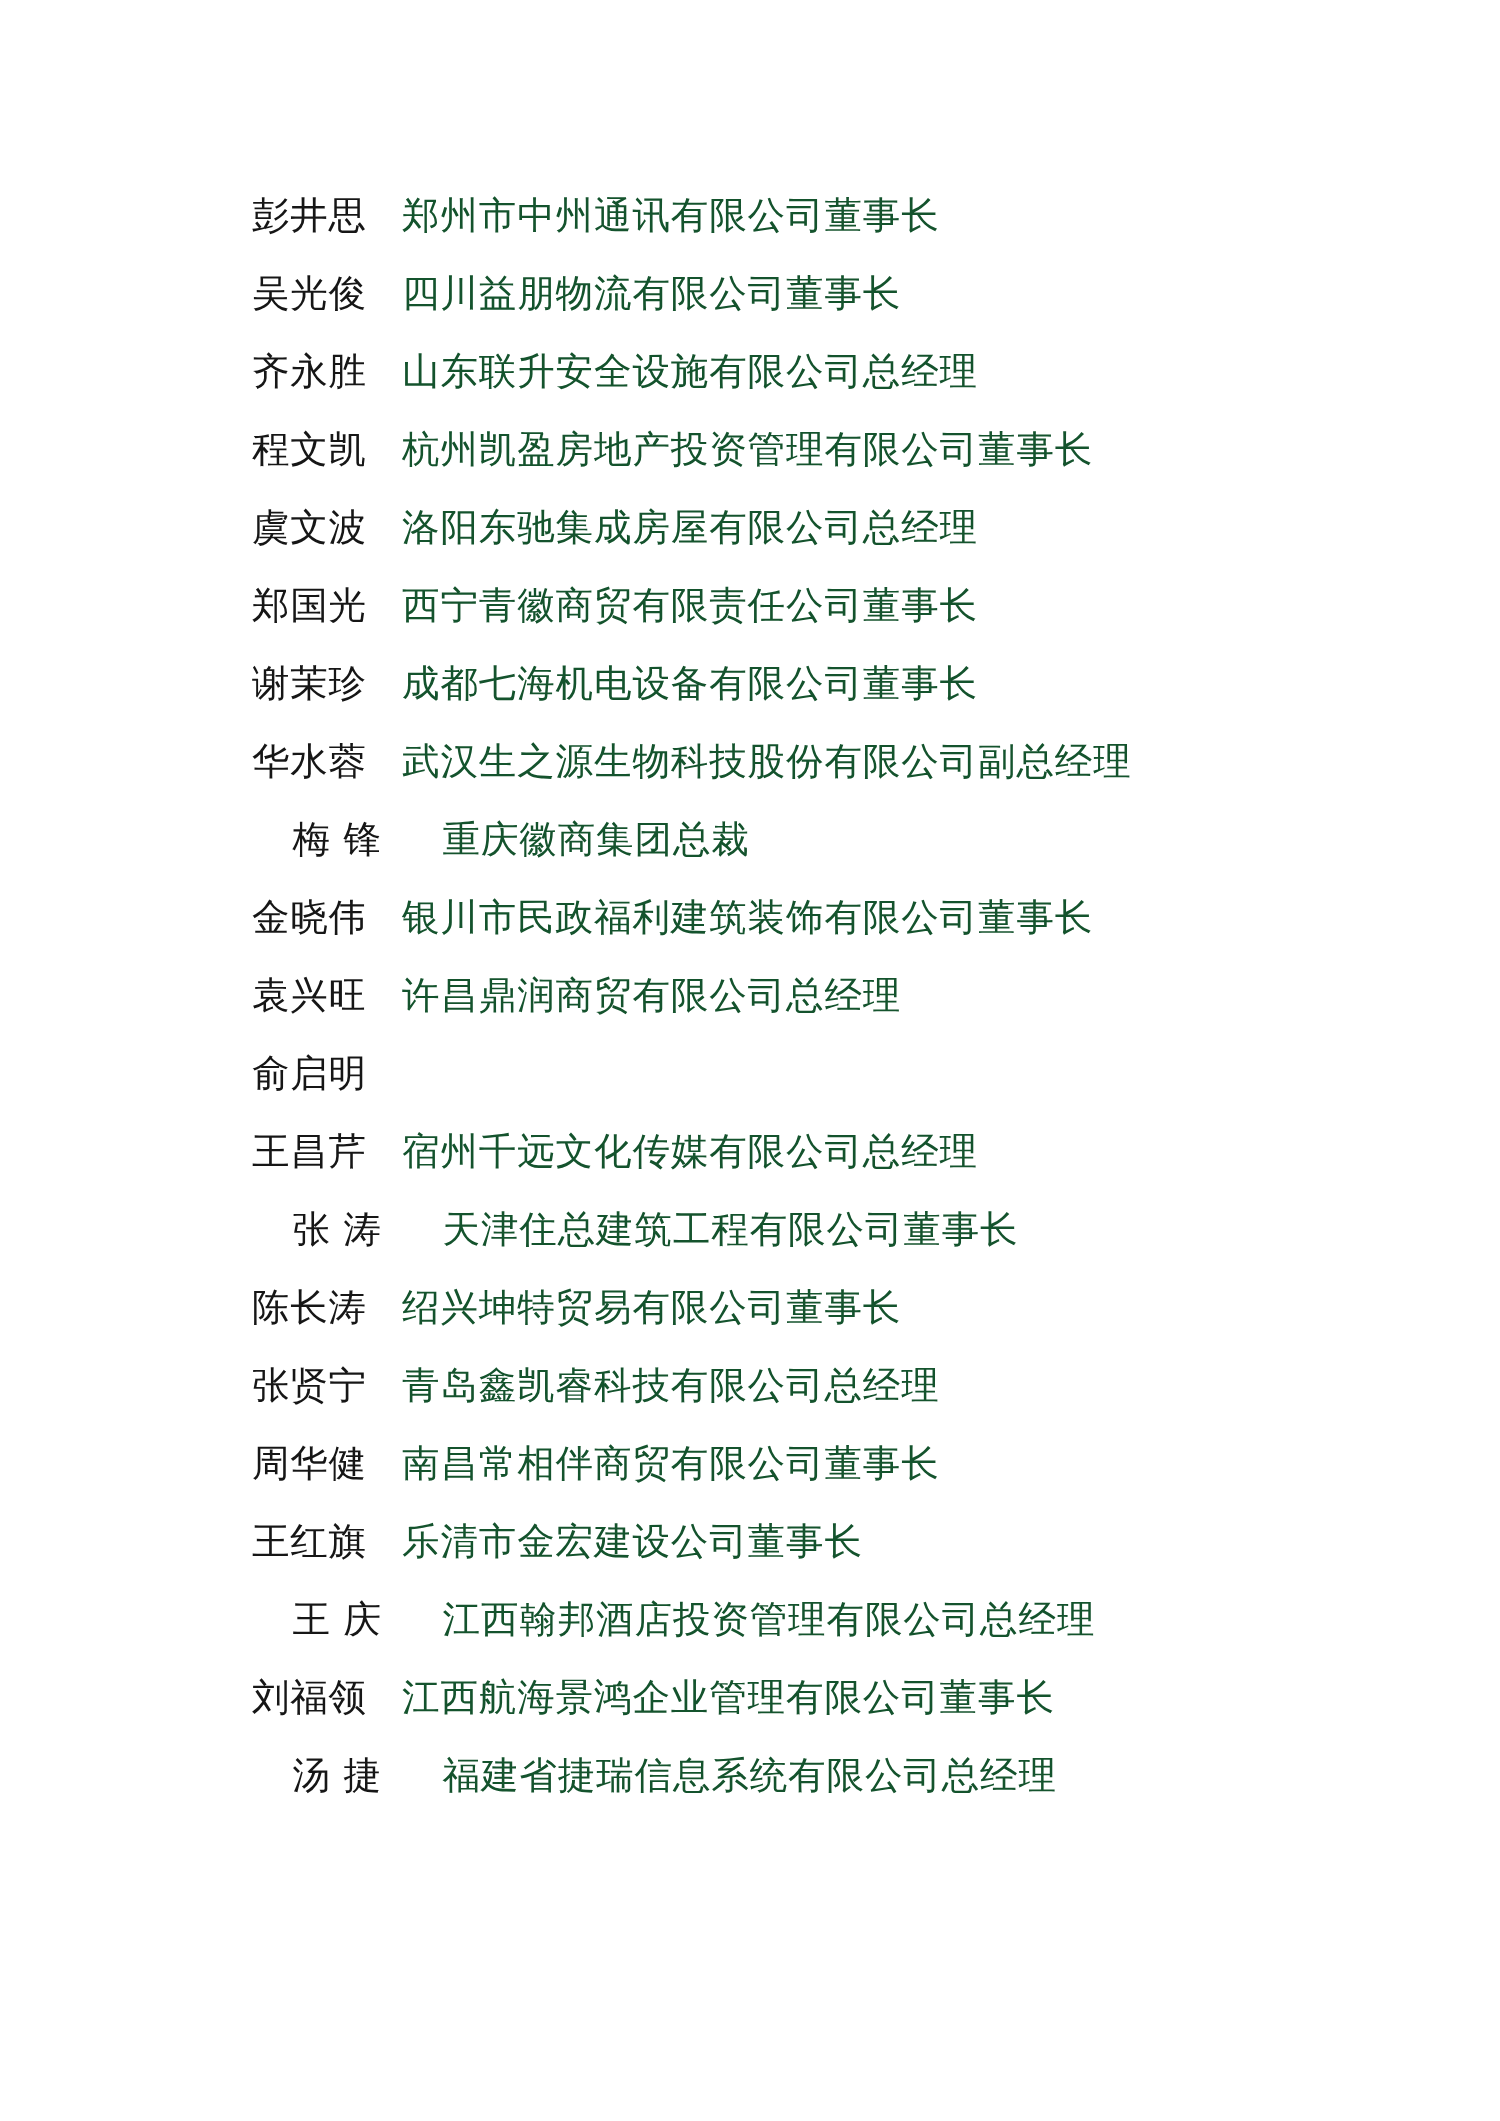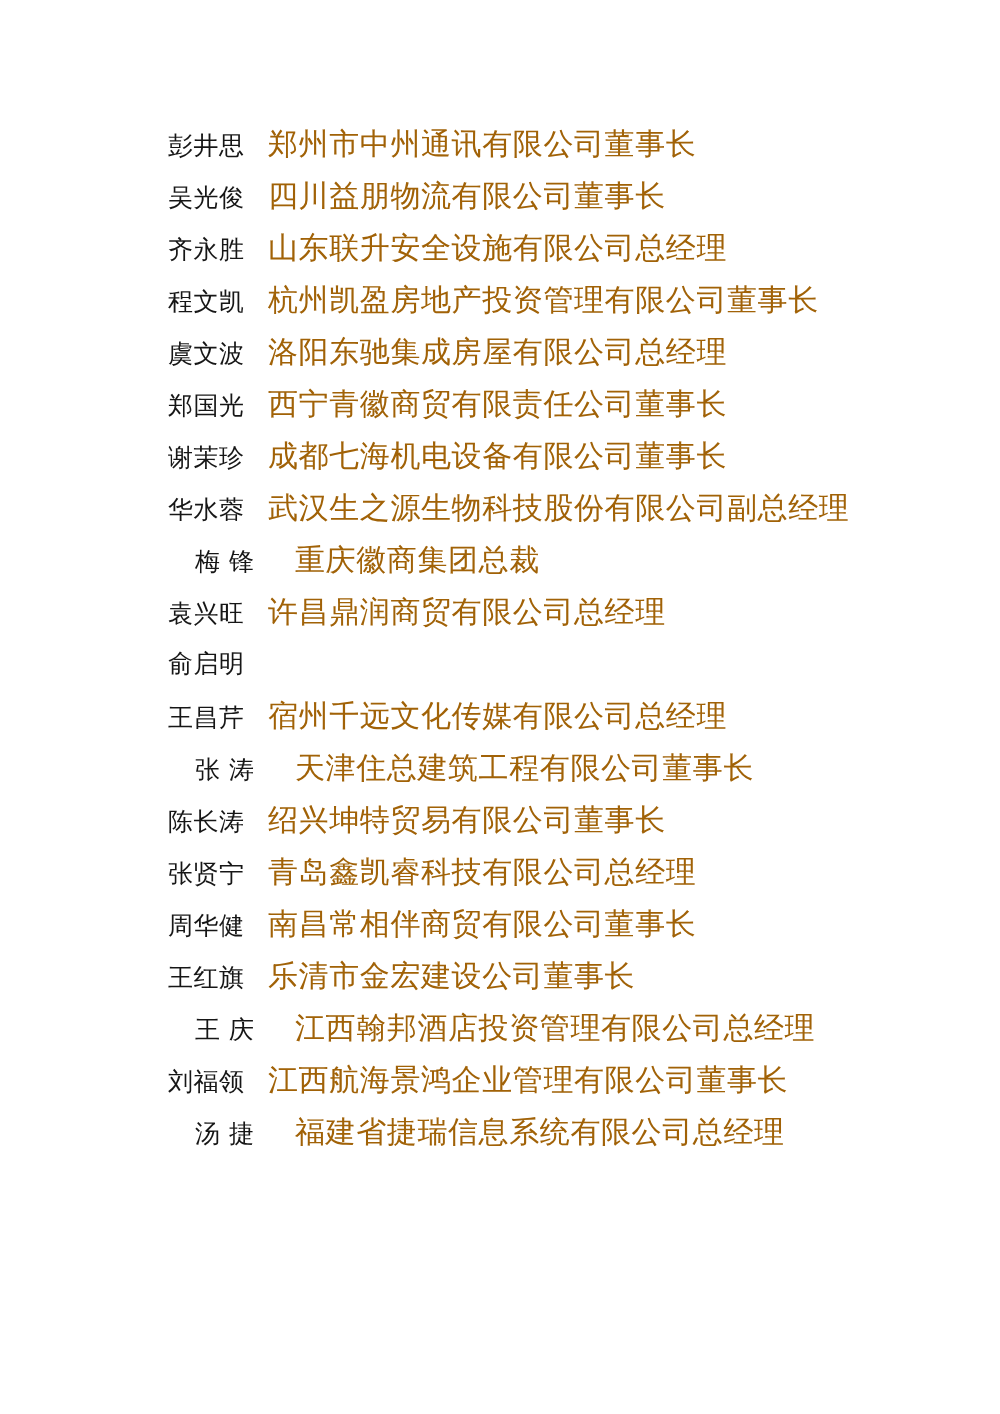--- a/index.html
+++ b/index.html
@@ -41,23 +41,23 @@
   }
   .name.spaced {
     display: inline-flex;
     justify-content: space-between;
     width: 86px;
     padding-right: 14px;
     margin-left: 27px;
   }
   .org {
     flex: 0 0 auto;
-    font-size: 30px;
+    font-size: 25px;
     letter-spacing: 0.6px;
-    color: #a16207;
+    color: #14532d;
   }
 </style>
 </head>
 <body>
 
 <div class="page">
   <div class="roster" id="roster">
       <div class="roster-row">
         <span class="name">彭井思</span>
         <span class="org">郑州市中州通讯有限公司董事长</span>
@@ -86,20 +86,24 @@
         <span class="name">谢茉珍</span>
         <span class="org">成都七海机电设备有限公司董事长</span>
       </div>
       <div class="roster-row">
         <span class="name">华水蓉</span>
         <span class="org">武汉生之源生物科技股份有限公司副总经理</span>
       </div>
       <div class="roster-row">
         <span class="name spaced">梅 锋</span>
         <span class="org">重庆徽商集团总裁</span>
+      </div>
+      <div class="roster-row">
+        <span class="name">金晓伟</span>
+        <span class="org">银川市民政福利建筑装饰有限公司董事长</span>
       </div>
       <div class="roster-row">
         <span class="name">袁兴旺</span>
         <span class="org">许昌鼎润商贸有限公司总经理</span>
       </div>
       <div class="roster-row">
         <span class="name">俞启明</span>
       </div>
       <div class="roster-row">
         <span class="name">王昌芹</span>

